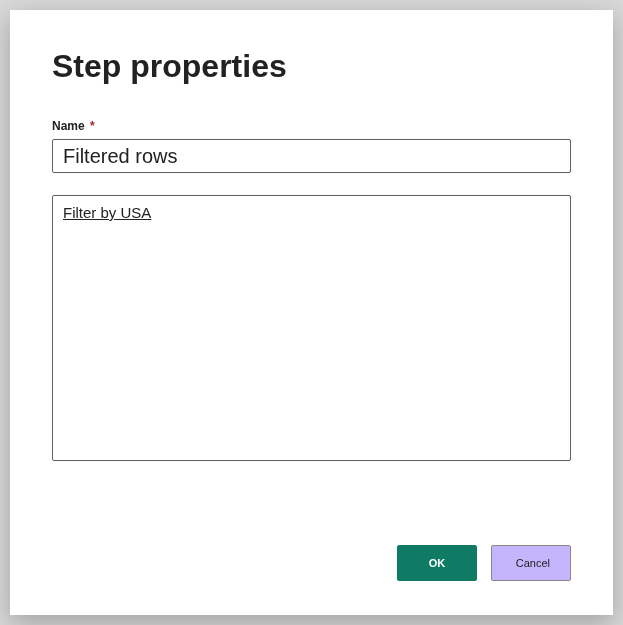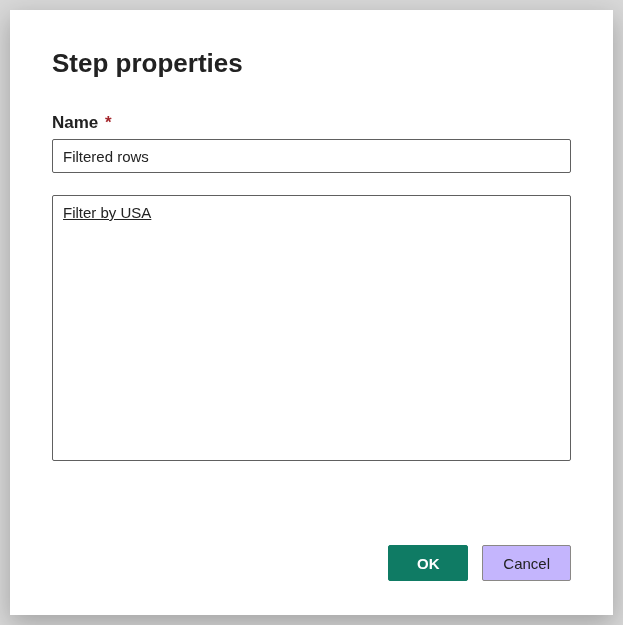--- a/index.html
+++ b/index.html
@@ -26,47 +26,47 @@
       left: 10px;
       right: 10px;
       bottom: 10px;
       background: #ffffff;
       box-shadow: 0 8px 24px rgba(0,0,0,0.25);
       padding: 38px 42px 34px 42px;
       display: flex;
       flex-direction: column;
     }
     .dialog-title {
-      font-size: 26px;
+      font-size: 32px;
       font-weight: 600;
       color: #222;
       margin-bottom: 34px;
     }
     .field-group {
       margin-bottom: 22px;
       display: flex;
       flex-direction: column;
     }
     .field-label {
-      font-size: 17px;
+      font-size: 12px;
       font-weight: 600;
       color: #222;
       margin-bottom: 6px;
     }
     .required-asterisk {
       color: #a4262c;
       margin-left: 2px;
     }
     .text-input {
       width: 100%;
       height: 34px;
       border: 1px solid #606060;
       border-radius: 2px;
       padding: 6px 10px;
-      font-size: 15px;
+      font-size: 20px;
       font-family: inherit;
       color: #222;
       outline: none;
     }
     .textarea-input {
       width: 100%;
       height: 266px;
       border: 1px solid #606060;
       border-radius: 2px;
       padding: 8px 10px;
@@ -81,21 +81,21 @@
       display: flex;
       justify-content: flex-end;
       gap: 14px;
       margin-top: auto;
       padding-top: 24px;
     }
     .btn {
       min-width: 80px;
       height: 36px;
       padding: 0 20px;
-      font-size: 15px;
+      font-size: 11px;
       font-family: inherit;
       border-radius: 2px;
       cursor: pointer;
       font-weight: 600;
     }
     .btn-primary {
       background: #0f7b64;
       color: #ffffff;
       border: 1px solid #0f7b64;
     }

